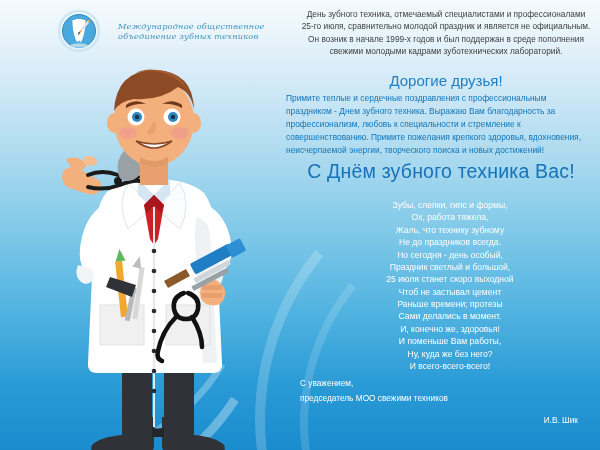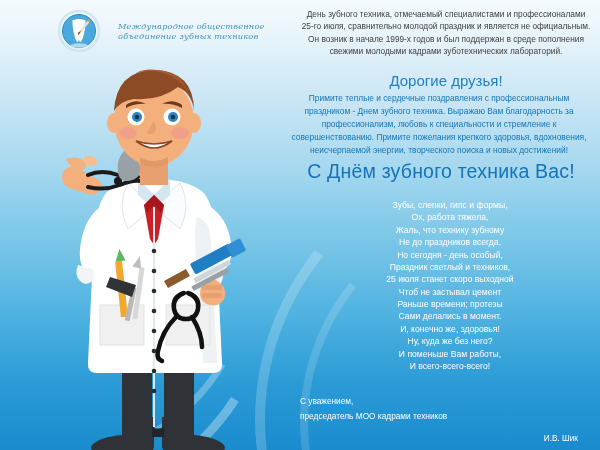--- a/index.html
+++ b/index.html
@@ -26,27 +26,27 @@
   #logo{position:absolute;left:58px;top:10px;display:flex;align-items:center;gap:18px;}
   #logo .emblem{width:42px;height:42px;position:relative;}
   #logo .logo-text{line-height:1.25;font-family:"DejaVu Serif",serif;font-style:italic;
      font-size:8.2px;color:#3f93bf;white-space:nowrap;letter-spacing:.2px;}
 
   
   #intro{position:absolute;left:300px;top:8px;width:292px;
      font-size:8.3px;line-height:1.5;color:#3d3d3d;text-align:center;}
   #greet-head{position:absolute;left:300px;top:72px;width:292px;text-align:center;
      font-size:15px;color:#1f7fc4;font-weight:400;}
-  #greet-body{position:absolute;left:286px;top:92px;width:306px;text-align:center;
+  #greet-body{position:absolute;left:286px;top:92px;width:306px;text-align:left;
      font-size:8.4px;line-height:1.55;color:#1275b8;}
   #title{position:absolute;left:290px;top:160px;width:302px;text-align:center;
      font-size:19.5px;color:#1772b8;letter-spacing:.2px;}
   #poem{position:absolute;left:330px;top:199px;width:240px;text-align:center;
      font-size:8.6px;line-height:1.44;color:#ffffff;}
-  #sign{position:absolute;left:300px;top:394px;width:292px;font-size:8.3px;line-height:1.75;color:#ffffff;}
+  #sign{position:absolute;left:300px;top:376px;width:292px;font-size:8.3px;line-height:1.75;color:#ffffff;}
   #sign .row{display:flex;justify-content:space-between;}
   #sign .who{margin-left:auto;padding-right:14px;margin-top:22px;}
 
   
   #man{position:absolute;left:40px;top:55px;width:230px;height:395px;}
 </style>
 </head>
 <body>
 
 <div id="card">
@@ -199,32 +199,32 @@
   <div id="greet-body">Примите теплые и сердечные поздравления с профессиональным праздником - Днем зубного техника. Выражаю Вам благодарность за профессионализм, любовь к специальности и стремление к совершенствованию. Примите пожелания крепкого здоровья, вдохновения, неисчерпаемой энергии, творческого поиска и новых достижений!</div>
 
   <div id="title">С Днём зубного техника Вас!</div>
 
   <div id="poem">
     <div>Зубы, слепки, гипс  и формы,</div>
     <div>Ох, работа тяжела,</div>
     <div>Жаль, что технику зубному</div>
     <div>Не до праздников всегда.</div>
     <div>Но сегодня - день особый,</div>
-    <div>Праздник светлый и техников,</div>
+    <div>Праздник светлый и большой,</div>
     <div>25 июля станет скоро выходной</div>
     <div>Чтоб не застывал цемент</div>
     <div>Раньше времени; протезы</div>
     <div>Сами делались в момент.</div>
     <div>И, конечно же, здоровья!</div>
+    <div>И поменьше Вам работы,</div>
     <div>Ну, куда же без него?</div>
-    <div>И поменьше Вам работы,</div>
     <div>И всего-всего-всего!</div>
   </div>
 
   <div id="sign">
     <div>С уважением,</div>
     <div class="row">
-      <span>председатель МОО кадрами техников</span>
+      <span>председатель МОО свежими техников</span>
       <span class="who">И.В. Шик</span>
     </div>
   </div>
 
 </div>
 
 </body></html>

